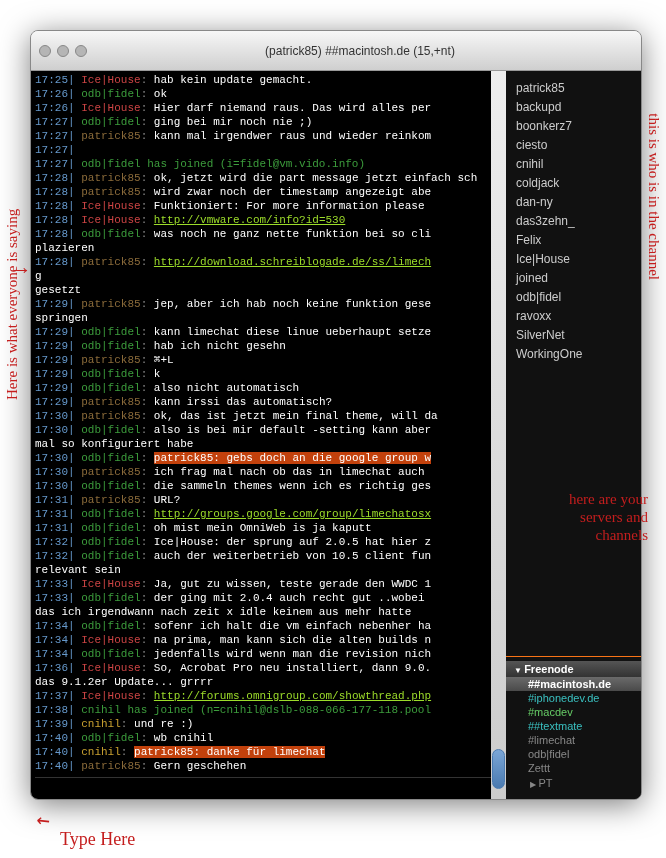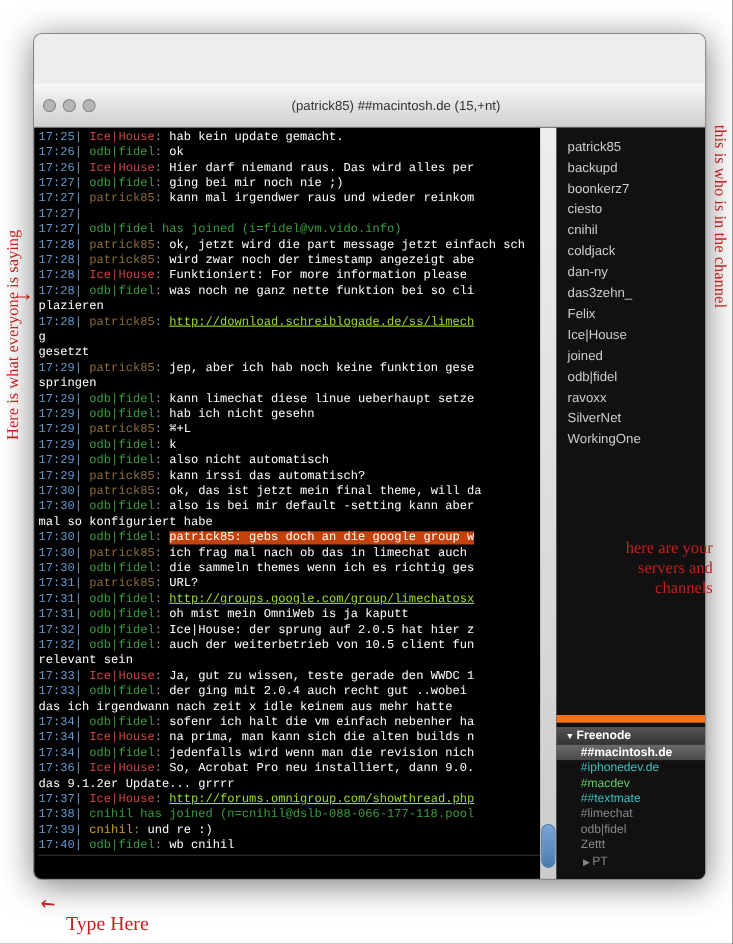--- a/index.html
+++ b/index.html
@@ -1,39 +1,39 @@
 <!DOCTYPE html>
 <html><head>
 <meta charset="utf-8">
 <style>
 * { margin:0; padding:0; box-sizing:border-box; }
 body { width:666px; height:858px; background:#fff; font-family:"Courier New",monospace; position:relative; overflow:hidden; }
 .window { position:absolute; left:30px; top:30px; width:612px; height:770px; border-radius:8px; box-shadow:0 5px 30px rgba(0,0,0,.5); background:#ededed; display:flex; flex-direction:column; overflow:hidden; border:1px solid #888; }
-.titlebar { height:40px; background:linear-gradient(#f7f7f7,#cfcfcf); display:flex; align-items:center; padding:16px 8px; border-bottom:1px solid #999; font-family:"Lucida Grande",Helvetica,sans-serif; font-size:12px;margin-top:45px; }
+.titlebar { height:40px; background:linear-gradient(#f7f7f7,#cfcfcf); display:flex; align-items:center; padding:16px 8px; border-bottom:1px solid #999; font-family:"Lucida Grande",Helvetica,sans-serif; font-size:12px; }
 .traffic { display:flex; gap:6px; }
 .traffic span { width:12px; height:12px; border-radius:50%; background:#b5b5b5; border:1px solid #888; }
 .title { flex:1; text-align:center; color:#333; }
 .body { flex:1; display:flex; background:#000; overflow:hidden; }
 .chat { flex:1; overflow:hidden; font-size:11px; line-height:14px; padding:2px 4px; display:flex; flex-direction:column; position:relative; }
 .msgs { flex:1; overflow:hidden; }
 .line { white-space:pre-wrap; word-break:break-word; color:#fff; }
 .ts { color:#69c; }
 .nk-brown { color:#8b6b3a; }
 .nk-green { color:#3c9c3c; }
 .nk-red { color:#c44; }
 .nk-yellow { color:#c8a030; }
 .link { color:#9cdc2a; text-decoration:underline; }
 .hl { background:#c2410c; color:#fff; }
 .ev-g { color:#3c9c3c; }
 .scrollbar { position:absolute; right:0; top:0; width:15px; height:100%; background:linear-gradient(#eee,#ccc); }
 .thumb { position:absolute; right:1px; width:13px; height:40px; bottom:10px; background:linear-gradient(#7ba6d6,#4a7ab0); border-radius:7px; border:1px solid #4a7ab0; }
 .sidebar { width:135px; background:#111; display:flex; flex-direction:column; font-family:"Lucida Grande",Helvetica,sans-serif; font-size:12px; }
 .users { flex:1; padding:8px 10px; color:#ccc; }
 .users div { line-height:19px; }
-.servers { border-top:7px solid #f97316; padding:4px 0 8px; color:#ccc; }
+.servers { border-top:1px solid #f97316; padding:4px 0 8px; color:#ccc; }
 .srv { padding:2px 8px; background:linear-gradient(#555,#333); color:#fff; font-weight:bold; font-size:11px; }
 .srv::before { content:"▼ "; font-size:8px; }
 .srv2 { padding:2px 8px; color:#888; font-size:11px;margin-left:16px; }
 .srv2::before { content:"▶ "; font-size:8px; }
 .ch { padding:1px 8px 1px 22px; font-size:11px; }
 .ch-sel { background:linear-gradient(#6a6a6a,#4a4a4a); color:#fff; font-weight:bold; }
 .ch-teal { color:#3ac0c0; }
 .ch-green { color:#6c6; }
 .ch-gray { color:#888; }
 .input { height:20px; background:#000; border-top:1px solid #333; }
@@ -63,20 +63,21 @@
           <div class="line"><span class="ts">17:25|</span> <span class="nk-red">Ice|House</span><span style="color:#888">:</span> <span>hab kein update gemacht.</span></div>
           <div class="line"><span class="ts">17:26|</span> <span class="nk-green">odb|fidel</span><span style="color:#888">:</span> <span>ok</span></div>
           <div class="line"><span class="ts">17:26|</span> <span class="nk-red">Ice|House</span><span style="color:#888">:</span> <span>Hier darf niemand raus. Das wird alles per</span></div>
           <div class="line"><span class="ts">17:27|</span> <span class="nk-green">odb|fidel</span><span style="color:#888">:</span> <span>ging bei mir noch nie ;)</span></div>
           <div class="line"><span class="ts">17:27|</span> <span class="nk-brown">patrick85</span><span style="color:#888">:</span> <span>kann mal irgendwer raus und wieder reinkom</span></div>
           <div class="line"><span class="ts">17:27|</span></div>
           <div class="line"><span class="ts">17:27|</span> <span class="ev-g">odb|fidel has joined (i=fidel@vm.vido.info)</span></div>
           <div class="line"><span class="ts">17:28|</span> <span class="nk-brown">patrick85</span><span style="color:#888">:</span> <span>ok, jetzt wird die part message jetzt einfach sch</span></div>
           <div class="line"><span class="ts">17:28|</span> <span class="nk-brown">patrick85</span><span style="color:#888">:</span> <span>wird zwar noch der timestamp angezeigt abe</span></div>
           <div class="line"><span class="ts">17:28|</span> <span class="nk-red">Ice|House</span><span style="color:#888">:</span> <span>Funktioniert: For more information please </span></div>
+          <div class="line"><span class="ts">17:28|</span> <span class="nk-red">Ice|House</span><span style="color:#888">:</span> <span class="link">http://vmware.com/info?id=530</span></div>
           <div class="line"><span class="ts">17:28|</span> <span class="nk-green">odb|fidel</span><span style="color:#888">:</span> <span>was noch ne ganz nette funktion bei so cli</span></div>
           <div class="line"><span>plazieren</span></div>
           <div class="line"><span class="ts">17:28|</span> <span class="nk-brown">patrick85</span><span style="color:#888">:</span> <span class="link">http://download.schreiblogade.de/ss/limech</span></div>
           <div class="line"><span>g</span></div>
           <div class="line"><span>gesetzt</span></div>
           <div class="line"><span class="ts">17:29|</span> <span class="nk-brown">patrick85</span><span style="color:#888">:</span> <span>jep, aber ich hab noch keine funktion gese</span></div>
           <div class="line"><span>springen</span></div>
           <div class="line"><span class="ts">17:29|</span> <span class="nk-green">odb|fidel</span><span style="color:#888">:</span> <span>kann limechat diese linue ueberhaupt setze</span></div>
           <div class="line"><span class="ts">17:29|</span> <span class="nk-green">odb|fidel</span><span style="color:#888">:</span> <span>hab ich nicht gesehn</span></div>
           <div class="line"><span class="ts">17:29|</span> <span class="nk-brown">patrick85</span><span style="color:#888">:</span> <span>⌘+L</span></div>

